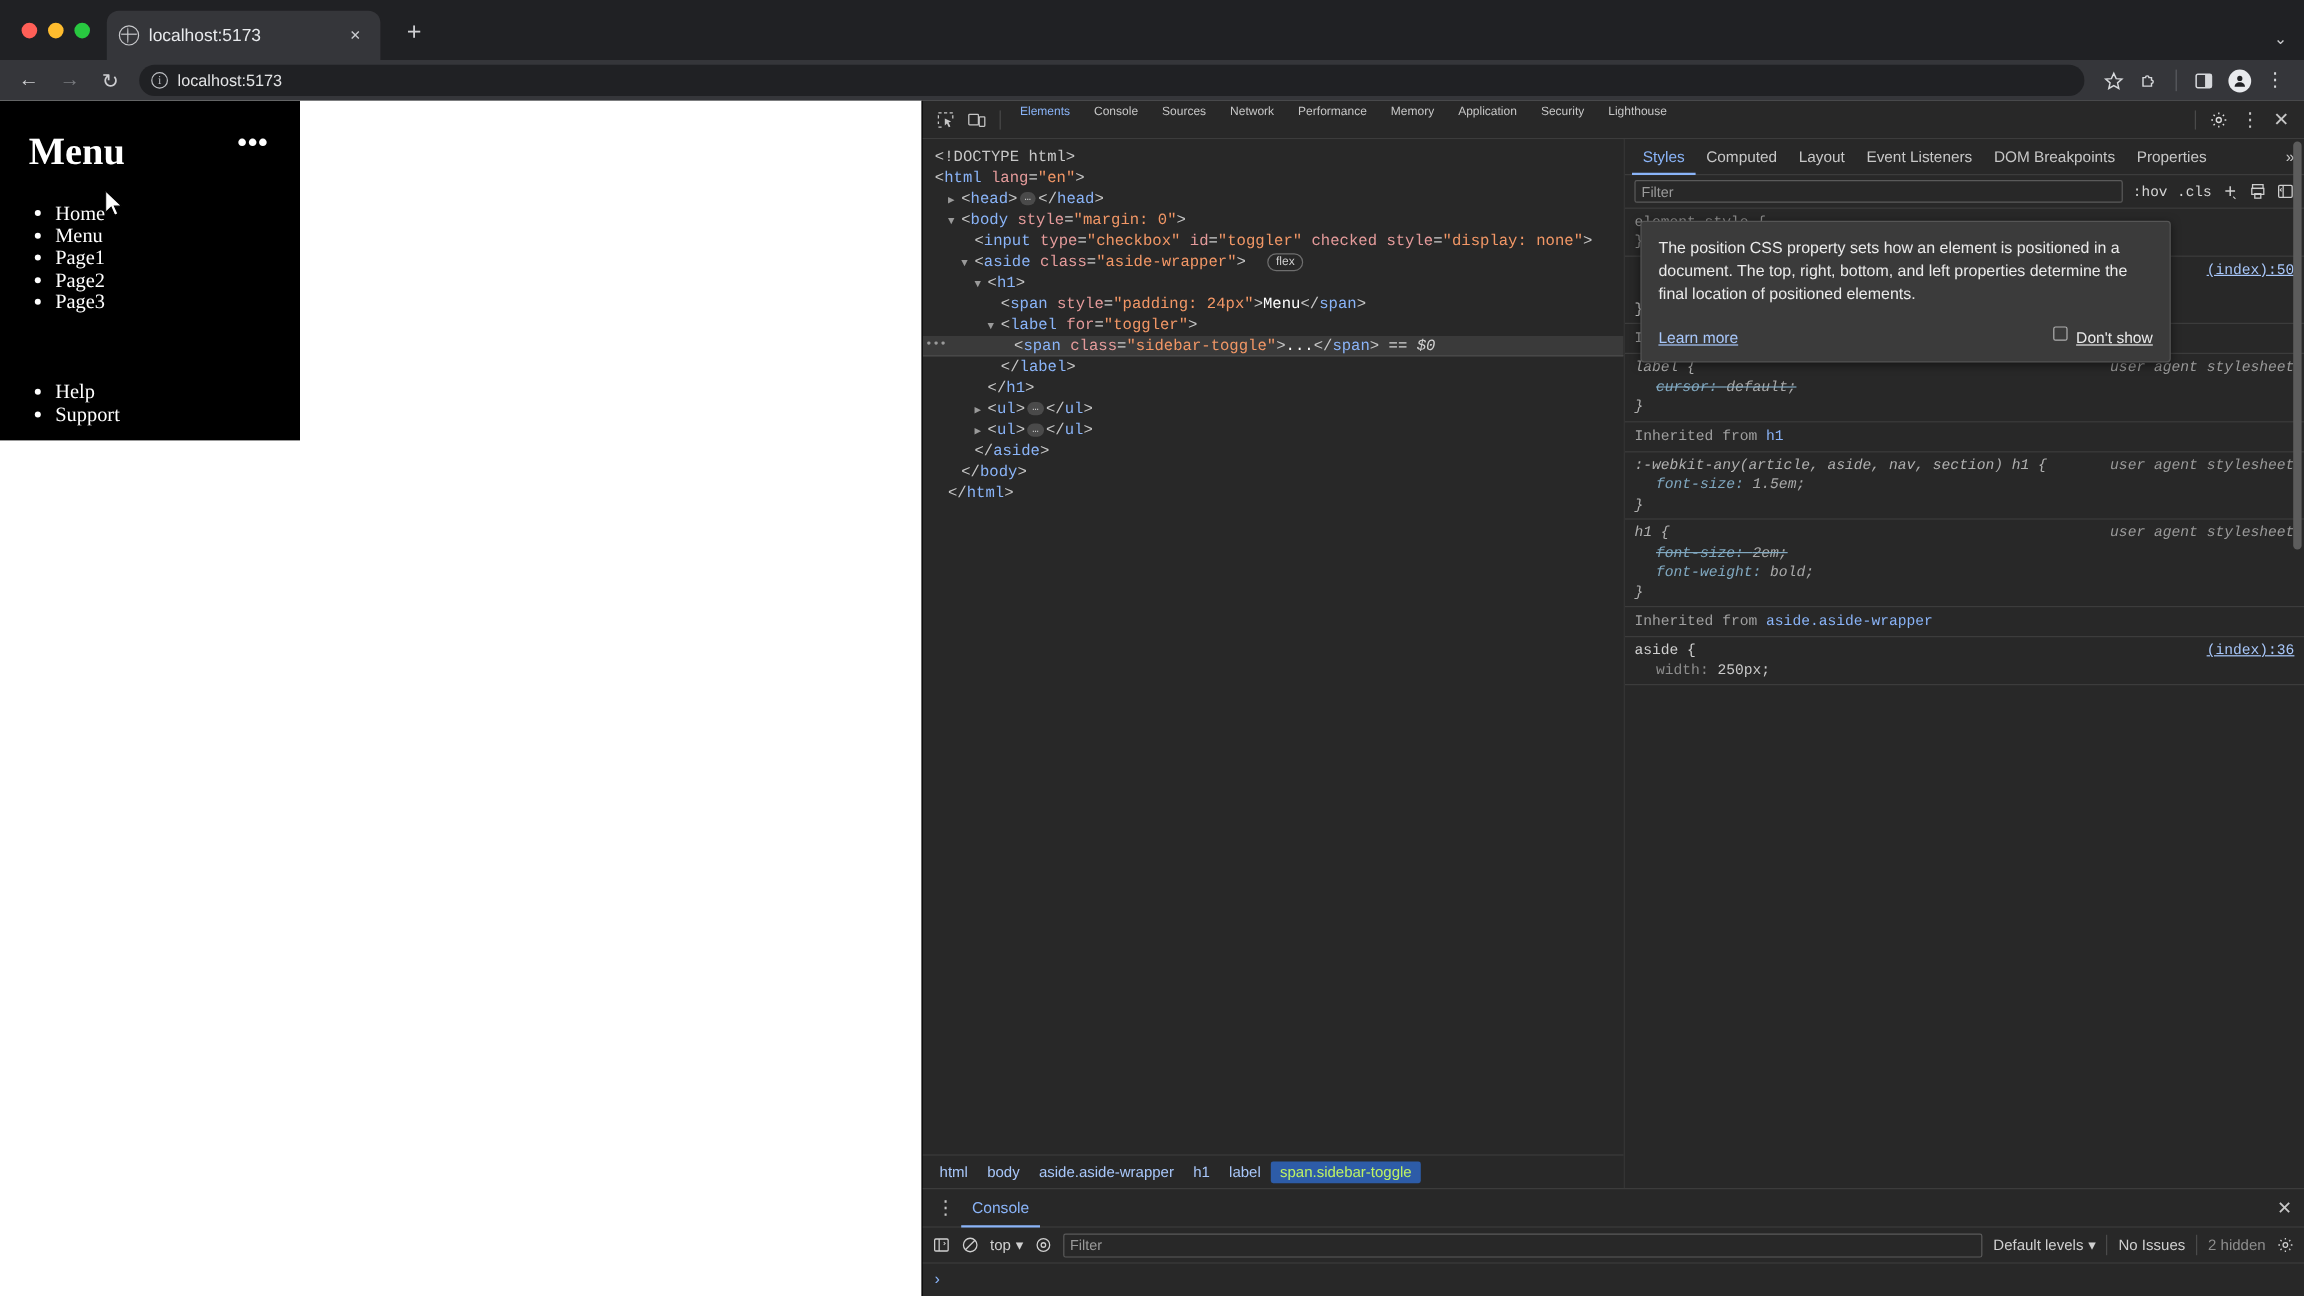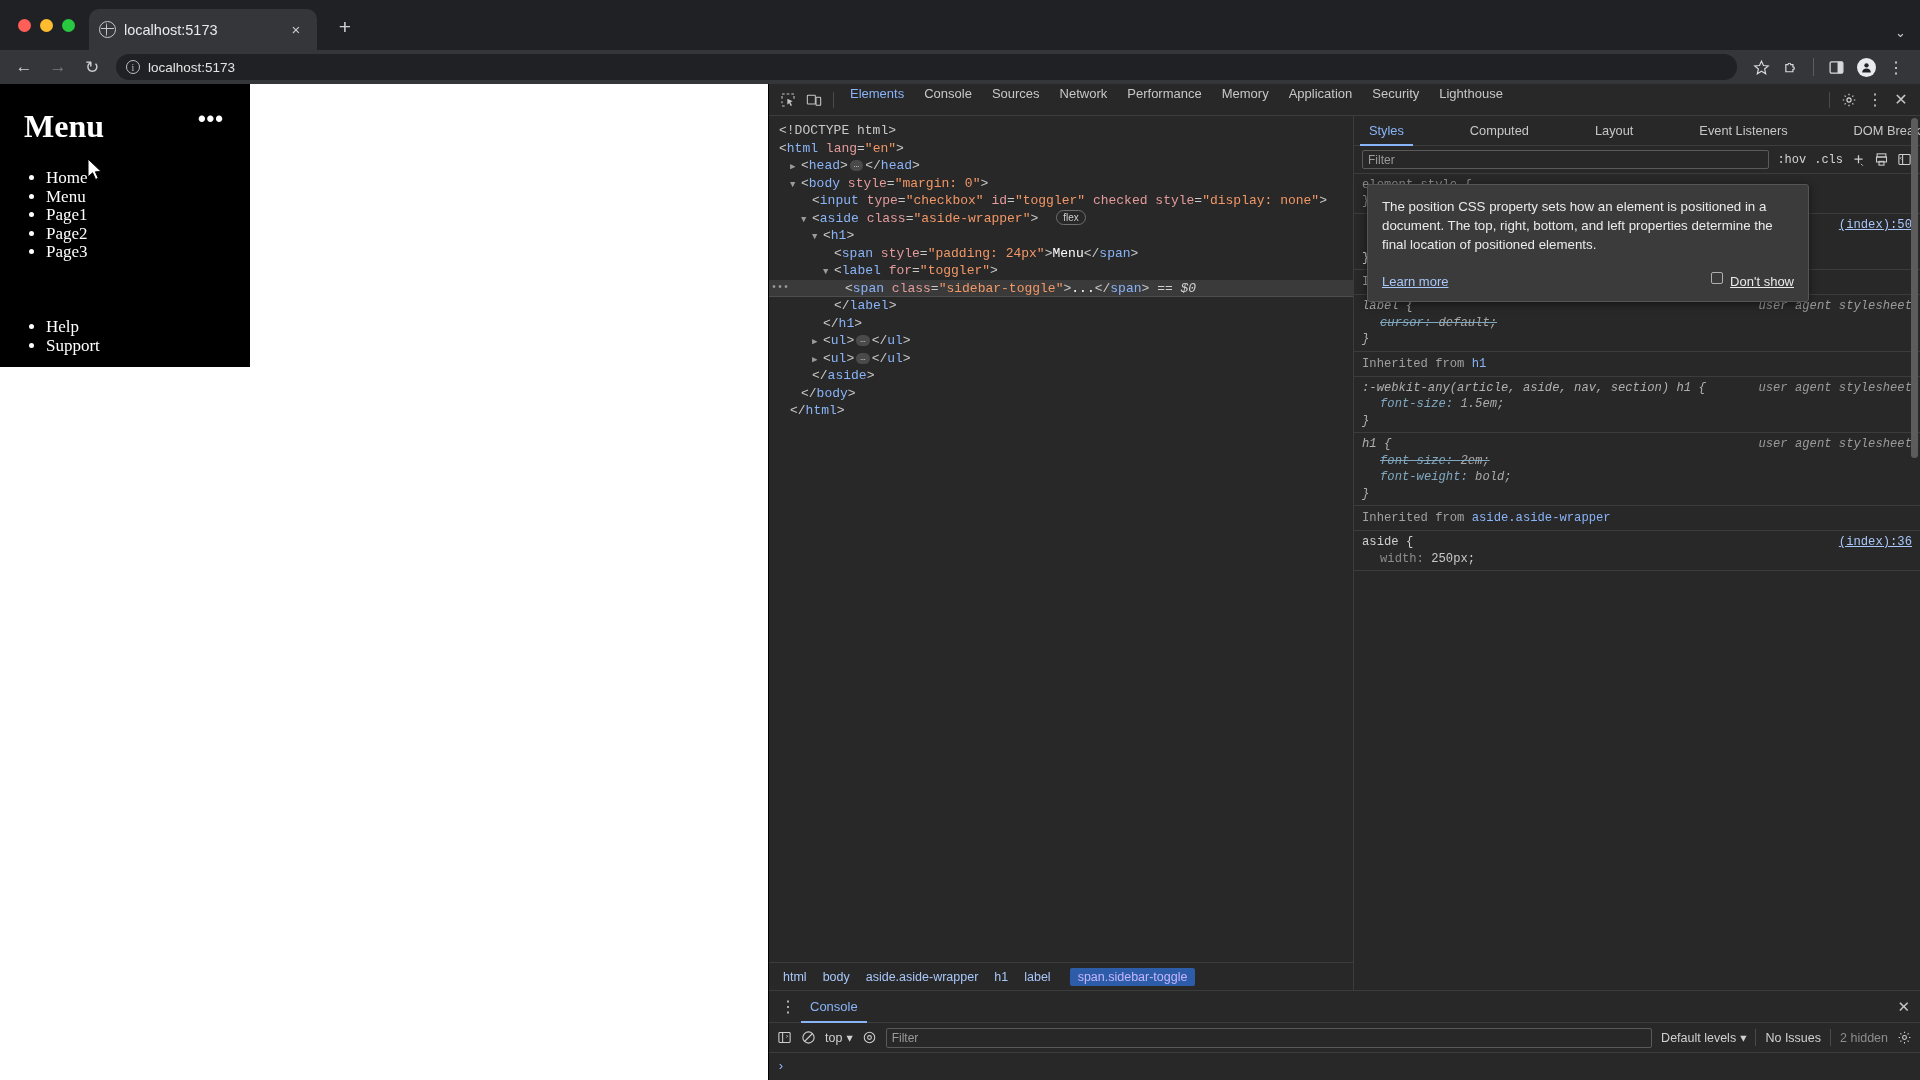--- a/index.html
+++ b/index.html
@@ -95,21 +95,21 @@
     font-family:"Liberation Sans", sans-serif; color:#e3e3e3;
     border-left:1px solid #000;
   }
   .dt-tabbar {
     height:32px; display:flex; align-items:center; background:#282828;
     border-bottom:1px solid #3c3c3c; padding-left:6px; flex:none;
   }
   .dt-iconbtn { width:26px; height:26px; display:flex; align-items:center;
                 justify-content:center; color:#c6c6c6; }
   .dt-vsep { width:1px; height:16px; background:#4a4a4a; margin:0 6px; }
-  .dt-tab { padding:0 10px; height:44px; line-height:32px; font-size:13px;
+  .dt-tab { padding:0 10px; height:44px; line-height:32px; font-size:10px;
             color:#c7c7c7; white-space:nowrap; }
   .dt-tab.active { color:#8ab4f8; box-shadow: inset 0 -2px 0 #8ab4f8; }
   .dt-tabbar-right { margin-left:auto; display:flex; align-items:center; padding-right:6px; }
 
   .dt-main { flex:1; display:flex; min-height:0; }
   .dom-pane { width:585px; display:flex; flex-direction:column;
               border-right:1px solid #3c3c3c; min-width:0; }
   .dom-tree {
     flex:1; overflow:hidden; padding:6px 0 0 0;
     font-family:"Liberation Mono","DejaVu Sans Mono",monospace; font-size:13px;
@@ -135,26 +135,26 @@
   .flex-badge {
     display:inline-block; border:1px solid #6e6e6e; color:#cfcfcf; border-radius:8px;
     padding:0 6px; font-size:10px; line-height:13px; vertical-align:1px; margin-left:18px;
     font-family:"Liberation Sans",sans-serif;
   }
   .crumbbar {
     height:28px; display:flex; align-items:center; gap:0; padding-left:6px;
     border-top:1px solid #3c3c3c; font-size:12.5px; flex:none; background:#282828;
   }
   .crumb { padding:2px 8px; color:#a8c7fa; border-radius:2px; white-space:nowrap;}
-  .crumb.active { background:#2d5ca8; color:#c4b5fd;margin-left:11px; }
+  .crumb.active { background:#2d5ca8; color:#bef264; }
 
   .styles-pane { flex:1; display:flex; flex-direction:column; min-width:0; position:relative;
                  background:#282828; }
   .styles-tabbar { height:30px; display:flex; align-items:center; border-bottom:1px solid #3c3c3c;
-                   padding-left:6px; flex:none;gap:48px;}
+                   padding-left:6px; flex:none;}
   .st-tab { padding:0 9px; height:30px; line-height:30px; font-size:12.8px; color:#c7c7c7;
             white-space:nowrap; }
   .st-tab.active { color:#8ab4f8; box-shadow: inset 0 -2px 0 #8ab4f8; }
   .st-more { margin-left:auto; padding-right:8px; color:#c7c7c7; font-size:13px; }
 
   .filterbar { height:28px; display:flex; align-items:center; gap:8px; padding:0 8px;
                border-bottom:1px solid #3c3c3c; flex:none;}
   .filter-input { flex:1; height:19px; background:#282828; border:1px solid #5a5a5a;
                   border-radius:2px; color:#9a9a9a; font-size:12px; padding:0 5px;
                   display:flex; align-items:center; }

